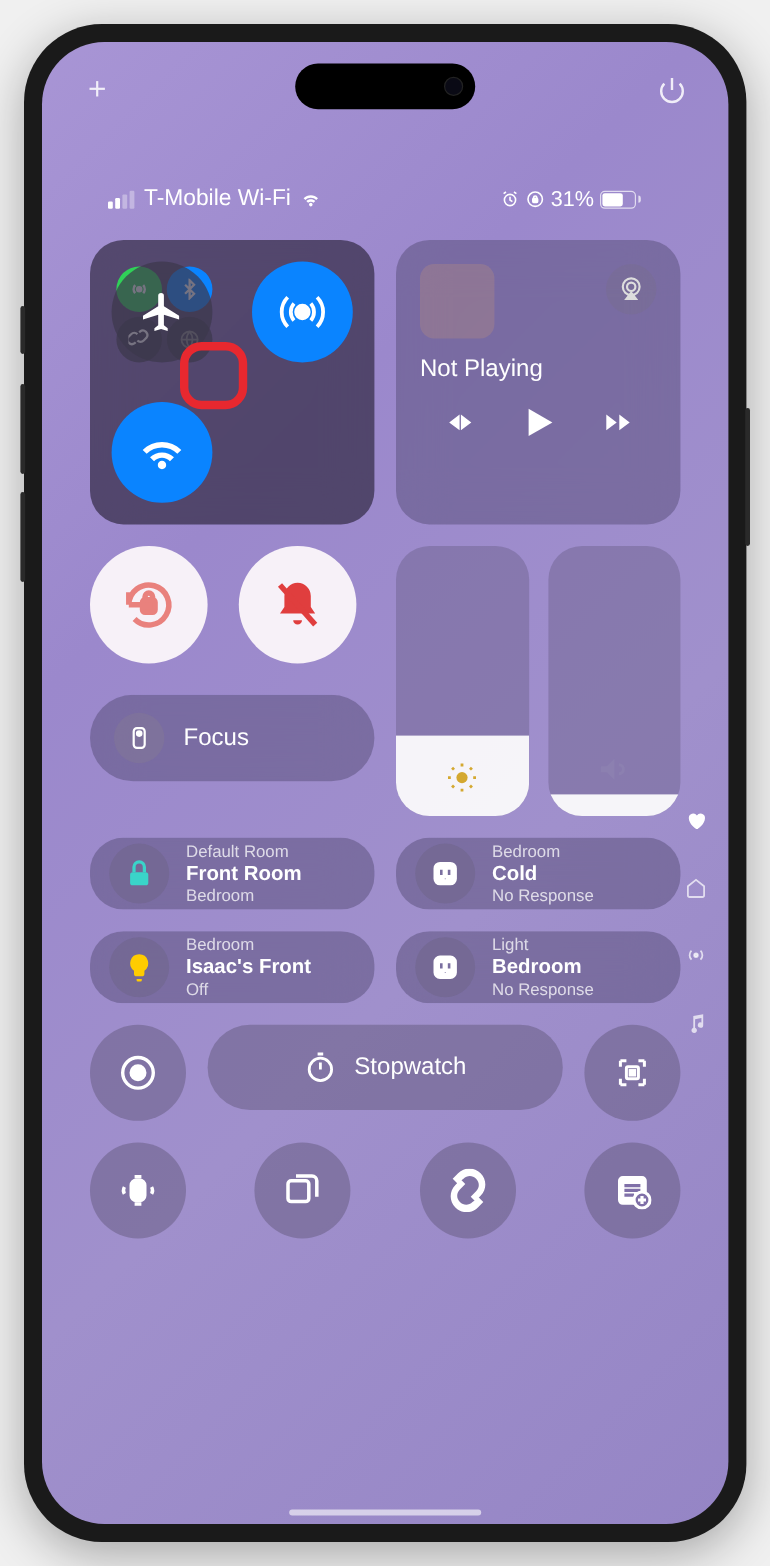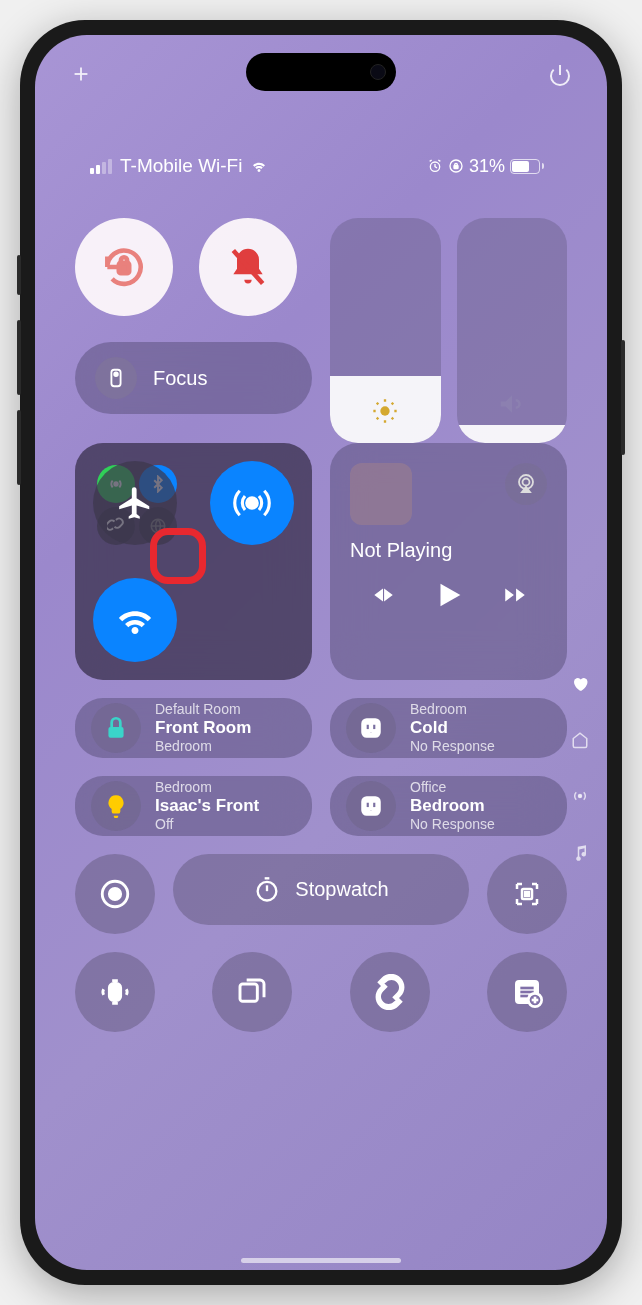--- a/index.html
+++ b/index.html
@@ -9,21 +9,21 @@
 .btn-left-1 { left: -3px; top: 235px; width: 4px; height: 40px; }
 .btn-left-2 { left: -3px; top: 300px; width: 4px; height: 75px; }
 .btn-left-3 { left: -3px; top: 390px; width: 4px; height: 75px; }
 .btn-right { right: -3px; top: 320px; width: 4px; height: 115px; }
 .screen { width: 100%; height: 100%; background: linear-gradient(135deg, #a895d5 0%, #9b88cc 30%, #a090cc 60%, #9585c5 100%); border-radius: 52px; position: relative; overflow: hidden; }
 .notch { position: absolute; top: 18px; left: 50%; transform: translateX(-50%); width: 150px; height: 38px; background: #000; border-radius: 22px; z-index: 100; display: flex; justify-content: flex-end; align-items: center; padding-right: 10px; }
 .notch::after { content: ''; width: 14px; height: 14px; background: #0a0a15; border-radius: 50%; border: 1px solid #222; }
 .top-bar { position: absolute; top: 28px; left: 0; right: 0; padding: 0 35px; display: flex; justify-content: space-between; z-index: 50; }
 .top-icon { color: #fff; opacity: 0.85; font-size: 24px; }
 
-.status-bar { position: absolute; top: 120px; left: 0; right: 8px; padding: 0 55px; display: flex; justify-content: space-between; align-items: center; color: #fff; z-index: 50; }
+.status-bar { position: absolute; top: 120px; left: 0; right: 18px; padding: 0 55px; display: flex; justify-content: space-between; align-items: center; color: #fff; z-index: 50; }
 .status-left { display: flex; align-items: center; gap: 6px; font-size: 19px; font-weight: 500; }
 .status-right { display: flex; align-items: center; gap: 5px; font-size: 18px; }
 .signal-bars { display: flex; gap: 2px; align-items: flex-end; margin-right: 2px; }
 .bar { width: 4px; background: rgba(255,255,255,0.35); border-radius: 1px; }
 .bar.active { background: #fff; }
 .b1{height:6px}.b2{height:9px}.b3{height:12px}.b4{height:15px}
 .battery { display: flex; align-items: center; gap: 2px; }
 .battery-body { width: 30px; height: 15px; border: 1.5px solid rgba(255,255,255,0.7); border-radius: 4px; position: relative; }
 .battery-fill { position: absolute; left: 1px; top: 1px; bottom: 1px; width: 60%; background: #fff; border-radius: 2px; }
 .battery-tip { width: 2px; height: 6px; background: rgba(255,255,255,0.7); border-radius: 0 2px 2px 0; }
@@ -138,20 +138,97 @@
         <div class="battery">
           <div class="battery-body">
               <div class="battery-fill"></div>
             </div>
           <div class="battery-tip"></div>
         </div>
       </div>
     </div>
 
     <div class="content">
+
+      <div class="grid">
+        <div class="module module-dark connectivity">
+          <div class="conn-circle conn-airplane">
+            <svg width="38" height="38" viewBox="0 0 24 24" fill="#fff">
+                <path d="M21 16v-2l-8-5V3.5a1.5 1.5 0 00-3 0V9l-8 5v2l8-2.5V19l-2 1.5V22l3.5-1 3.5 1v-1.5L13 19v-5.5l8 2.5z"></path>
+              </svg>
+          </div>
+          <div class="conn-circle conn-airdrop">
+            <svg width="42" height="42" viewBox="0 0 24 24" fill="none" stroke="#fff" stroke-width="1.8">
+                <circle cx="12" cy="12" r="3" fill="#fff"></circle>
+                <path d="M8 16a6 6 0 010-8m8 0a6 6 0 010 8M5 19a10 10 0 010-14m14 0a10 10 0 010 14"></path>
+              </svg>
+          </div>
+          <div class="conn-circle conn-wifi">
+            <svg width="42" height="42" viewBox="0 0 24 24" fill="#fff">
+                <path d="M12 20c1.1 0 2-.9 2-2s-.9-2-2-2-2 .9-2 2 .9 2 2 2zm-5.7-5.7c1.6-1.6 3.6-2.3 5.7-2.3s4.1.8 5.7 2.3l-1.9 1.9c-1-1-2.4-1.6-3.8-1.6s-2.8.6-3.8 1.6l-1.9-1.9zM2.8 10.8c2.5-2.5 5.8-3.8 9.2-3.8s6.7 1.3 9.2 3.8L19.3 12.7c-2-2-4.6-3-7.3-3s-5.3 1-7.3 3L2.8 10.8z"></path>
+              </svg>
+          </div>
+          <div class="conn-cluster">
+            <div class="mini-circle mini-cell">
+              <svg width="20" height="20" viewBox="0 0 24 24" fill="none" stroke="#fff" stroke-width="2.5">
+                  <circle cx="12" cy="12" r="2" fill="#fff"></circle>
+                  <path d="M8 8a6 6 0 000 8m8-8a6 6 0 010 8"></path>
+                </svg>
+            </div>
+            <div class="mini-circle mini-bt">
+              <svg width="18" height="18" viewBox="0 0 24 24" fill="none" stroke="#fff" stroke-width="2.5">
+                  <path d="M7 7l10 10-5 5V2l5 5L7 17"></path>
+                </svg>
+            </div>
+            <div class="mini-circle mini-link">
+              <svg width="18" height="18" viewBox="0 0 24 24" fill="none" stroke="#fff" stroke-width="2.5">
+                  <path d="M10 13a5 5 0 007 0l3-3a5 5 0 00-7-7l-1 1m-2 2a5 5 0 00-7 0l-3 3a5 5 0 007 7l1-1"></path>
+                </svg>
+            </div>
+            <div class="mini-circle mini-vpn">
+              <svg width="18" height="18" viewBox="0 0 24 24" fill="none" stroke="#888" stroke-width="2">
+                  <circle cx="12" cy="12" r="9"></circle>
+                  <path d="M3 12h18M12 3a14 14 0 010 18M12 3a14 14 0 000 18"></path>
+                </svg>
+            </div>
+          </div>
+          <div class="highlight-box"></div>
+        </div>
+
+        <div class="module media">
+          <div class="media-top">
+            <div class="album-art"></div>
+            <div class="airplay-btn">
+              <svg width="24" height="24" viewBox="0 0 24 24" fill="none" stroke="#ddd" stroke-width="1.8">
+                  <circle cx="12" cy="10" r="7"></circle>
+                  <circle cx="12" cy="10" r="3.5"></circle>
+                  <path d="M8 20l4-5 4 5z" fill="#ddd"></path>
+                </svg>
+            </div>
+          </div>
+          <div class="media-title">Not Playing</div>
+          <div class="media-controls">
+            <span>
+              <svg width="32" height="26" viewBox="0 0 24 24" fill="#fff">
+                  <path d="M11 18V6l-8 6 8 6zm1-12v12l8-6-8-6z" transform="scale(-1,1) translate(-24,0)"></path>
+                </svg>
+            </span>
+            <span>
+              <svg width="34" height="34" viewBox="0 0 24 24" fill="#fff">
+                  <path d="M6 4l14 8-14 8V4z"></path>
+                </svg>
+            </span>
+            <span>
+              <svg width="32" height="26" viewBox="0 0 24 24" fill="#fff">
+                  <path d="M13 6v12l8-6-8-6zM3 6v12l8-6-8-6z"></path>
+                </svg>
+            </span>
+          </div>
+        </div>
+      </div>
 
       <div class="grid" style="margin-top:18px">
         <div style="display:flex;flex-direction:column;gap:26px">
           <div class="two-round">
             <div class="round-btn round-white">
               <svg width="50" height="50" viewBox="0 0 24 24" fill="none" stroke="#e9817d" stroke-width="2.2">
                   <path d="M4 12a8 8 0 1 1 2.3 5.7M4 12V7m0 5h5"></path>
                   <rect x="9.5" y="10" width="5" height="5" rx="1" fill="#e9817d"></rect>
                   <path d="M10.5 10V8.8a1.5 1.5 0 013 0V10"></path>
                 </svg>
@@ -198,97 +275,20 @@
             <span class="slider-icon" style="margin-bottom:24px">
               <svg width="30" height="30" viewBox="0 0 24 24" fill="#8c80b0">
                   <path d="M3 10v4h4l5 5V5l-5 5H3z"></path>
                   <path d="M15 9a3 3 0 010 6" fill="none" stroke="#8c80b0" stroke-width="2"></path>
                 </svg>
             </span>
           </div>
         </div>
       </div>
 
-      <div class="grid">
-        <div class="module module-dark connectivity">
-          <div class="conn-circle conn-airplane">
-            <svg width="38" height="38" viewBox="0 0 24 24" fill="#fff">
-                <path d="M21 16v-2l-8-5V3.5a1.5 1.5 0 00-3 0V9l-8 5v2l8-2.5V19l-2 1.5V22l3.5-1 3.5 1v-1.5L13 19v-5.5l8 2.5z"></path>
-              </svg>
-          </div>
-          <div class="conn-circle conn-airdrop">
-            <svg width="42" height="42" viewBox="0 0 24 24" fill="none" stroke="#fff" stroke-width="1.8">
-                <circle cx="12" cy="12" r="3" fill="#fff"></circle>
-                <path d="M8 16a6 6 0 010-8m8 0a6 6 0 010 8M5 19a10 10 0 010-14m14 0a10 10 0 010 14"></path>
-              </svg>
-          </div>
-          <div class="conn-circle conn-wifi">
-            <svg width="42" height="42" viewBox="0 0 24 24" fill="#fff">
-                <path d="M12 20c1.1 0 2-.9 2-2s-.9-2-2-2-2 .9-2 2 .9 2 2 2zm-5.7-5.7c1.6-1.6 3.6-2.3 5.7-2.3s4.1.8 5.7 2.3l-1.9 1.9c-1-1-2.4-1.6-3.8-1.6s-2.8.6-3.8 1.6l-1.9-1.9zM2.8 10.8c2.5-2.5 5.8-3.8 9.2-3.8s6.7 1.3 9.2 3.8L19.3 12.7c-2-2-4.6-3-7.3-3s-5.3 1-7.3 3L2.8 10.8z"></path>
-              </svg>
-          </div>
-          <div class="conn-cluster">
-            <div class="mini-circle mini-cell">
-              <svg width="20" height="20" viewBox="0 0 24 24" fill="none" stroke="#fff" stroke-width="2.5">
-                  <circle cx="12" cy="12" r="2" fill="#fff"></circle>
-                  <path d="M8 8a6 6 0 000 8m8-8a6 6 0 010 8"></path>
-                </svg>
-            </div>
-            <div class="mini-circle mini-bt">
-              <svg width="18" height="18" viewBox="0 0 24 24" fill="none" stroke="#fff" stroke-width="2.5">
-                  <path d="M7 7l10 10-5 5V2l5 5L7 17"></path>
-                </svg>
-            </div>
-            <div class="mini-circle mini-link">
-              <svg width="18" height="18" viewBox="0 0 24 24" fill="none" stroke="#fff" stroke-width="2.5">
-                  <path d="M10 13a5 5 0 007 0l3-3a5 5 0 00-7-7l-1 1m-2 2a5 5 0 00-7 0l-3 3a5 5 0 007 7l1-1"></path>
-                </svg>
-            </div>
-            <div class="mini-circle mini-vpn">
-              <svg width="18" height="18" viewBox="0 0 24 24" fill="none" stroke="#888" stroke-width="2">
-                  <circle cx="12" cy="12" r="9"></circle>
-                  <path d="M3 12h18M12 3a14 14 0 010 18M12 3a14 14 0 000 18"></path>
-                </svg>
-            </div>
-          </div>
-          <div class="highlight-box"></div>
-        </div>
-
-        <div class="module media">
-          <div class="media-top">
-            <div class="album-art"></div>
-            <div class="airplay-btn">
-              <svg width="24" height="24" viewBox="0 0 24 24" fill="none" stroke="#ddd" stroke-width="1.8">
-                  <circle cx="12" cy="10" r="7"></circle>
-                  <circle cx="12" cy="10" r="3.5"></circle>
-                  <path d="M8 20l4-5 4 5z" fill="#ddd"></path>
-                </svg>
-            </div>
-          </div>
-          <div class="media-title">Not Playing</div>
-          <div class="media-controls">
-            <span>
-              <svg width="32" height="26" viewBox="0 0 24 24" fill="#fff">
-                  <path d="M11 18V6l-8 6 8 6zm1-12v12l8-6-8-6z" transform="scale(-1,1) translate(-24,0)"></path>
-                </svg>
-            </span>
-            <span>
-              <svg width="34" height="34" viewBox="0 0 24 24" fill="#fff">
-                  <path d="M6 4l14 8-14 8V4z"></path>
-                </svg>
-            </span>
-            <span>
-              <svg width="32" height="26" viewBox="0 0 24 24" fill="#fff">
-                  <path d="M13 6v12l8-6-8-6zM3 6v12l8-6-8-6z"></path>
-                </svg>
-            </span>
-          </div>
-        </div>
-      </div>
-
       <div class="grid" style="margin-top:18px">
         <div class="module home-tile">
           <div class="home-icon-wrap">
               <svg width="26" height="26" viewBox="0 0 24 24" fill="#3ad4c9">
                 <rect x="5" y="11" width="14" height="10" rx="2"></rect>
                 <path d="M8 11V7a4 4 0 018 0v4" fill="none" stroke="#3ad4c9" stroke-width="2.5"></path>
               </svg>
             </div>
           <div class="home-labels">
             <span class="home-room">Default Room</span>
@@ -326,21 +326,21 @@
         <div class="module home-tile">
           <div class="home-icon-wrap">
               <svg width="26" height="26" viewBox="0 0 24 24" fill="none" stroke="#fff" stroke-width="2">
                 <rect x="4" y="4" width="16" height="16" rx="4" fill="#fff"></rect>
                 <line x1="9" y1="9" x2="9" y2="13" stroke="#7a6fa0"></line>
                 <line x1="15" y1="9" x2="15" y2="13" stroke="#7a6fa0"></line>
                 <circle cx="12" cy="16" r="1.4" fill="#7a6fa0"></circle>
               </svg>
             </div>
           <div class="home-labels">
-            <span class="home-room">Office</span>
+            <span class="home-room">Light</span>
             <span class="home-name">Bedroom</span>
             <span class="home-status">No Response</span>
           </div>
         </div>
       </div>
 
       <div class="bottom-row">
         <div class="circle-btn">
           <svg width="34" height="34" viewBox="0 0 24 24" fill="none" stroke="#fff" stroke-width="2">
               <circle cx="12" cy="12" r="9"></circle>

